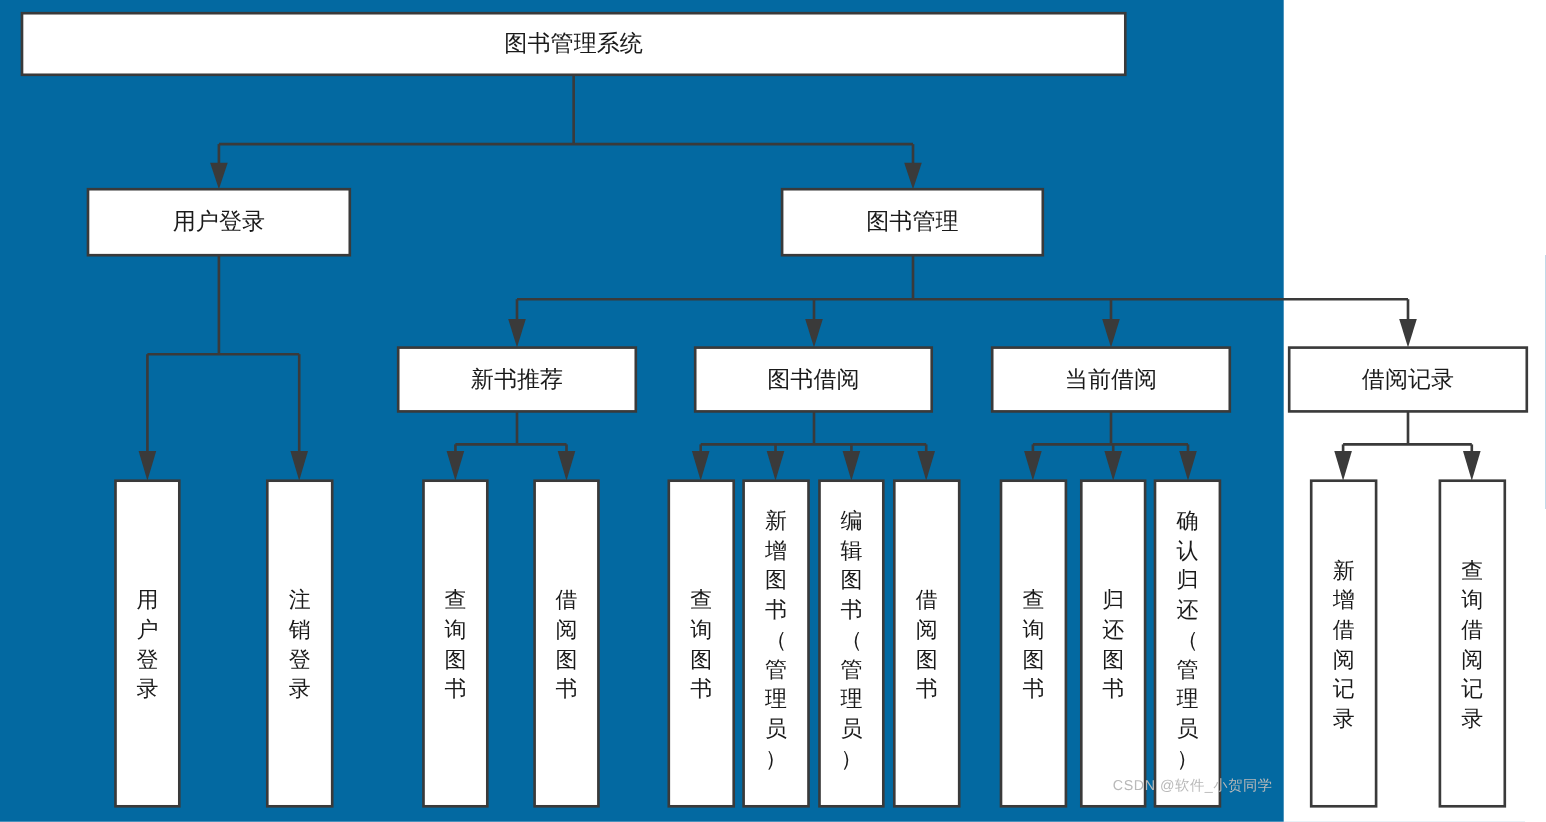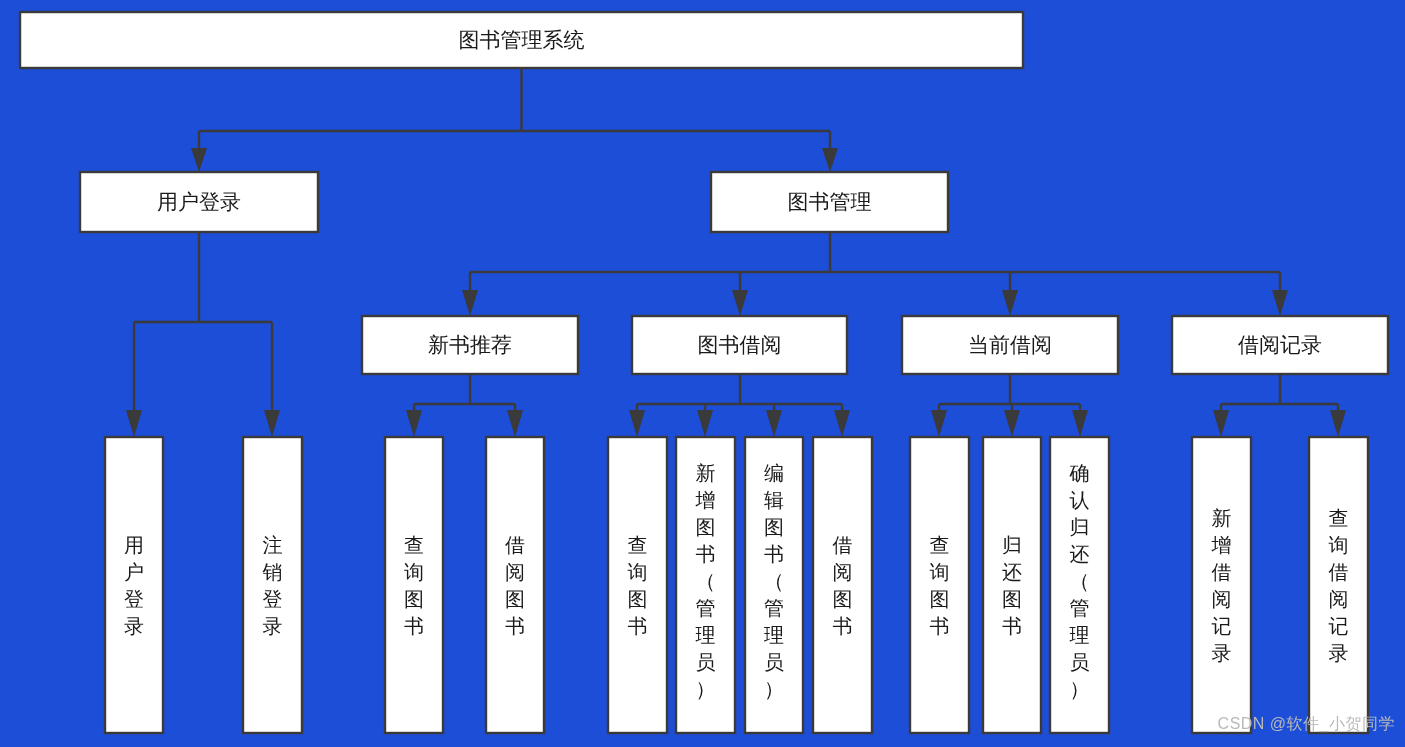--- a/index.html
+++ b/index.html
@@ -8,23 +8,23 @@
     background: #ffffff;
   }
   body {
     width: 1405px;
     height: 747px;
     font-family: "Liberation Sans", "DejaVu Sans", sans-serif;
     overflow: hidden;
   }
   #diagram-root {
     position: relative;
-    width: 1405px;
+    width: 1167px;
     height: 747px;
-    background: #1d4ed8;
+    background: #0369a1;
   }
   svg#diagram-svg {
     position: absolute;
     left: 0;
     top: 0;
     width: 1405px;
     height: 747px;
   }
   .node-box {
     fill: #ffffff;
@@ -50,23 +50,23 @@
   }
   .node-label-v {
     font-family: "Liberation Sans", "DejaVu Sans", sans-serif;
     font-size: 20px;
     fill: #1a1a1a;
     text-anchor: middle;
   }
   .watermark {
     position: absolute;
     right: 10px;
-    bottom: 12px;
-    font-family: "Liberation Sans", "DejaVu Sans", sans-serif;
-    font-size: 16px;
+    bottom: 24px;
+    font-family: "Liberation Sans", "DejaVu Sans", sans-serif;
+    font-size: 13px;
     color: #b9b9b9;
     letter-spacing: 0.5px;
     white-space: nowrap;
     user-select: none;
   }
 </style>
 </head>
 <body>
 
 <div id="diagram-root">

